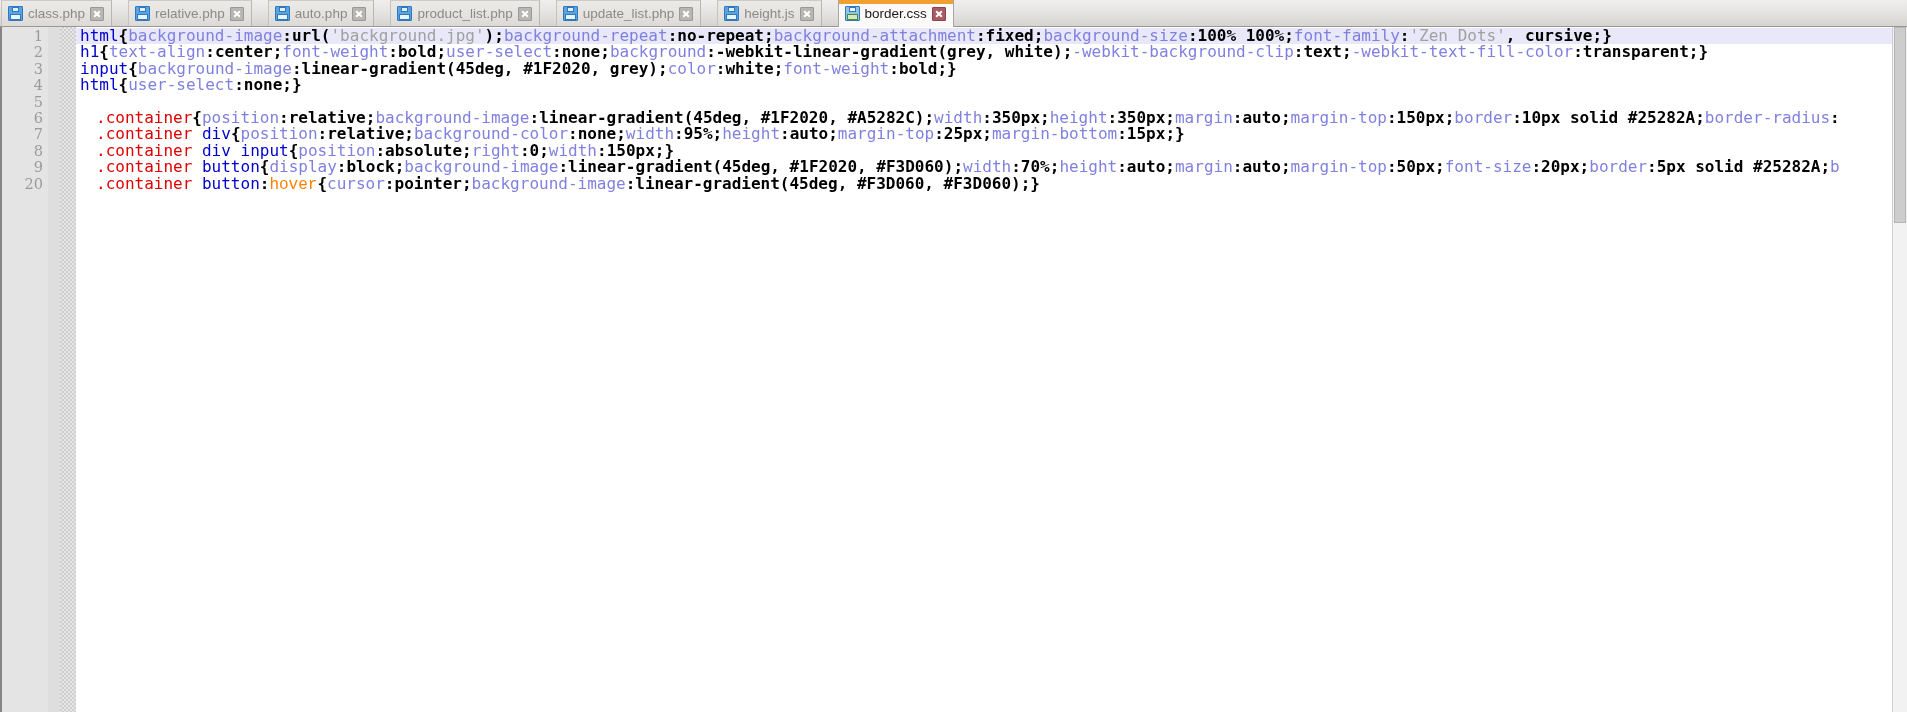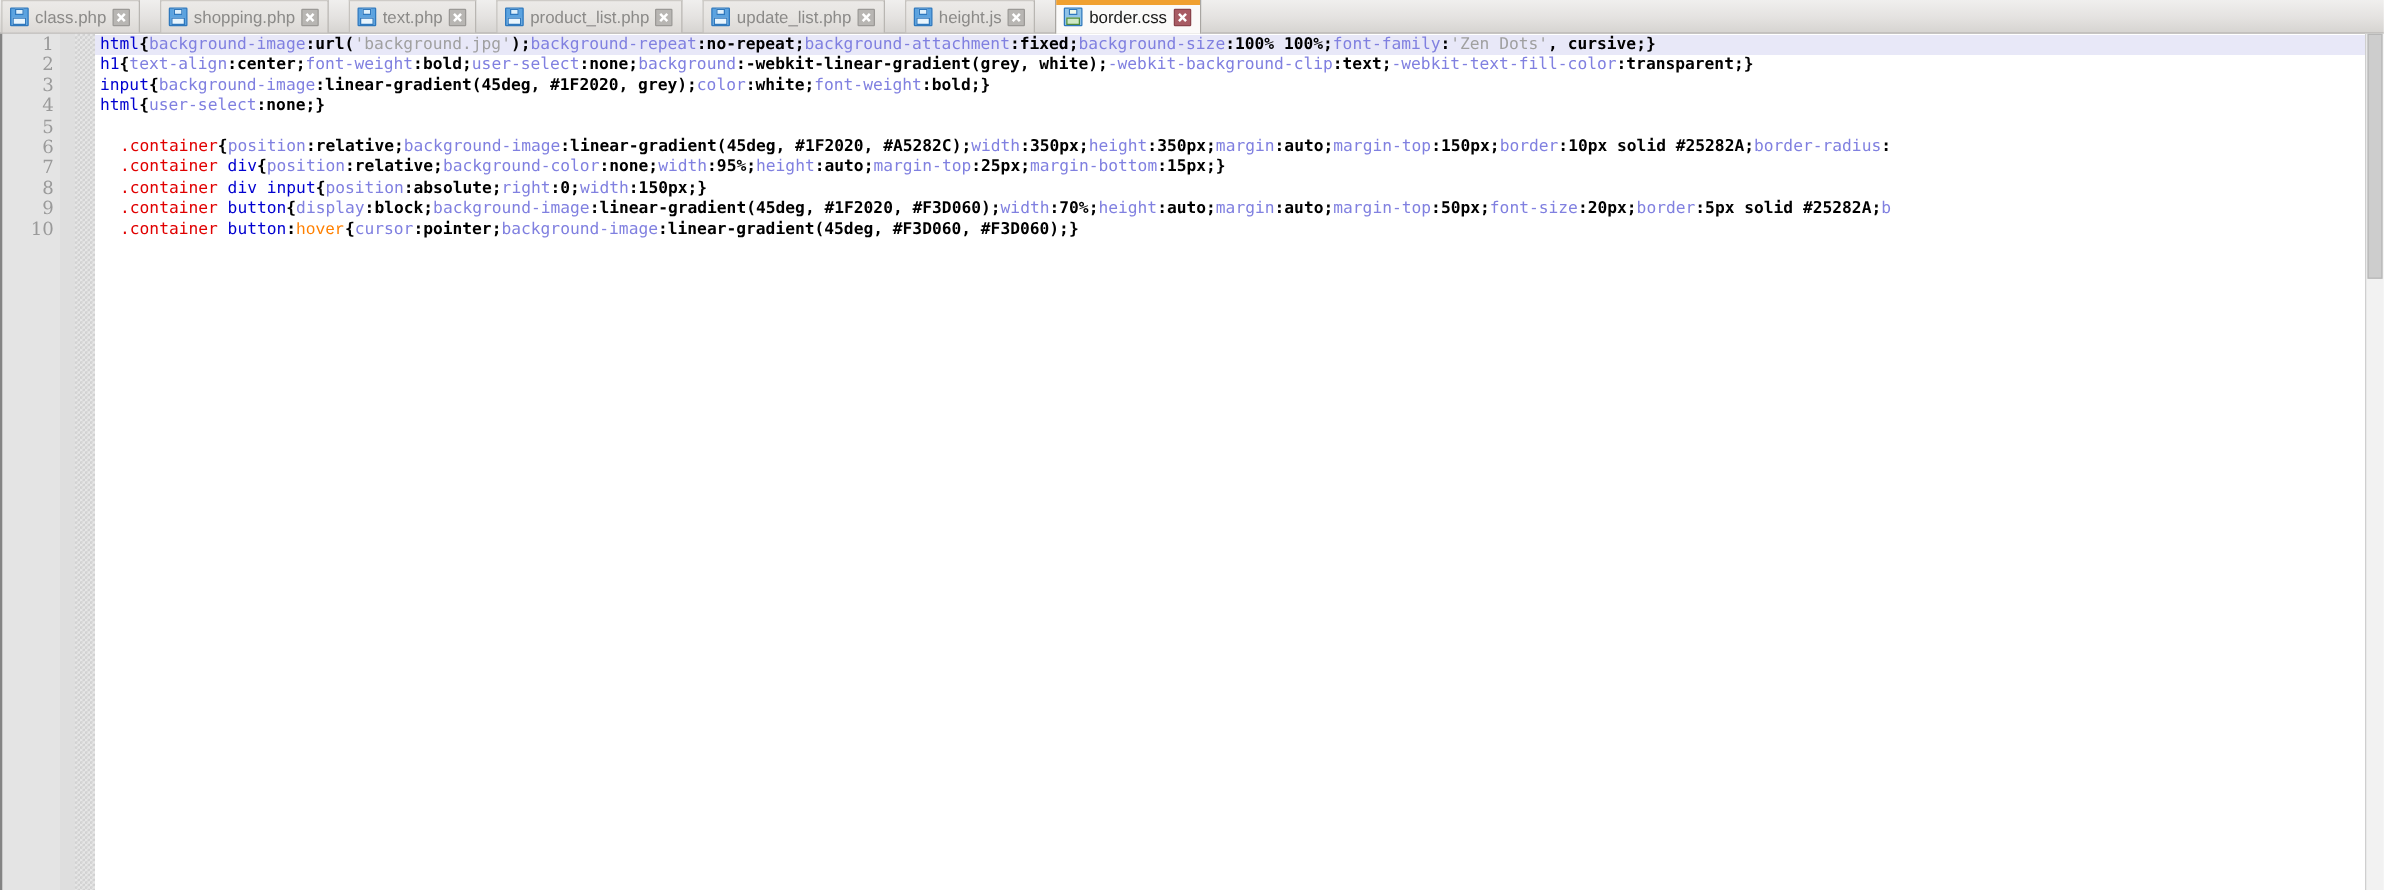--- a/index.html
+++ b/index.html
@@ -160,21 +160,21 @@
     background-size: 4px 4px;
     background-position: 0 0, 2px 2px;
   }
   #code-area {
     position: absolute;
     left: 74px; top: 0;
     width: 1829px;
     height: 685px;
     overflow: hidden;
     font-family: "DejaVu Sans Mono", monospace;
-    font-size: 13px;
+    font-size: 16px;
     padding-top: 1px;
     box-sizing: border-box;
   }
   .code-line {
     height: 16.4px;
     line-height: 16.4px;
     white-space: pre;
     padding-left: 4px;
   }
   .code-line.current {
@@ -222,30 +222,30 @@
       </span>
       <span class="tab-label">class.php</span>
       <span class="tab-close"></span>
     </div>
     <div class="tab">
       <span class="floppy">
         <span class="fl-body"></span>
         <span class="fl-shutter"></span>
         <span class="fl-label"></span>
       </span>
-      <span class="tab-label">shopping.php</span>
-      <span class="tab-close"></span>
-    </div>
-    <div class="tab">
-      <span class="floppy">
-        <span class="fl-body"></span>
-        <span class="fl-shutter"></span>
-        <span class="fl-label"></span>
-      </span>
-      <span class="tab-label">text.php</span>
+      <span class="tab-label">relative.php</span>
+      <span class="tab-close"></span>
+    </div>
+    <div class="tab">
+      <span class="floppy">
+        <span class="fl-body"></span>
+        <span class="fl-shutter"></span>
+        <span class="fl-label"></span>
+      </span>
+      <span class="tab-label">auto.php</span>
       <span class="tab-close"></span>
     </div>
     <div class="tab">
       <span class="floppy">
         <span class="fl-body"></span>
         <span class="fl-shutter"></span>
         <span class="fl-label"></span>
       </span>
       <span class="tab-label">product_list.php</span>
       <span class="tab-close"></span>
@@ -285,21 +285,21 @@
     <div id="linenums">
         <div>1</div>
         <div>2</div>
         <div>3</div>
         <div>4</div>
         <div>5</div>
         <div>6</div>
         <div>7</div>
         <div>8</div>
         <div>9</div>
-        <div>10</div>
+        <div>20</div>
       </div>
     <div id="gutter-spacer"></div>
     <div id="fold-margin"></div>
   </div>
   <div id="code-area">
       <div class="code-line current"><span class="t-sel">html</span><span class="t-punc">{</span><span class="t-prop">background-image</span><span class="t-punc">:</span><span class="t-val">url</span><span class="t-punc">(</span><span class="t-str">'background.jpg'</span><span class="t-punc">);</span><span class="t-prop">background-repeat</span><span class="t-punc">:</span><span class="t-val">no-repeat</span><span class="t-punc">;</span><span class="t-prop">background-attachment</span><span class="t-punc">:</span><span class="t-val">fixed</span><span class="t-punc">;</span><span class="t-prop">background-size</span><span class="t-punc">:</span><span class="t-val">100% 100%</span><span class="t-punc">;</span><span class="t-prop">font-family</span><span class="t-punc">:</span><span class="t-str">'Zen Dots'</span><span class="t-val">, cursive;}</span></div>
       <div class="code-line"><span class="t-sel">h1</span><span class="t-punc">{</span><span class="t-prop">text-align</span><span class="t-punc">:</span><span class="t-val">center</span><span class="t-punc">;</span><span class="t-prop">font-weight</span><span class="t-punc">:</span><span class="t-val">bold</span><span class="t-punc">;</span><span class="t-prop">user-select</span><span class="t-punc">:</span><span class="t-val">none</span><span class="t-punc">;</span><span class="t-prop">background</span><span class="t-punc">:</span><span class="t-val">-webkit-linear-gradient(grey, white)</span><span class="t-punc">;</span><span class="t-prop">-webkit-background-clip</span><span class="t-punc">:</span><span class="t-val">text</span><span class="t-punc">;</span><span class="t-prop">-webkit-text-fill-color</span><span class="t-punc">:</span><span class="t-val">transparent;}</span></div>
       <div class="code-line"><span class="t-sel">input</span><span class="t-punc">{</span><span class="t-prop">background-image</span><span class="t-punc">:</span><span class="t-val">linear-gradient(45deg, #1F2020, grey)</span><span class="t-punc">;</span><span class="t-prop">color</span><span class="t-punc">:</span><span class="t-val">white</span><span class="t-punc">;</span><span class="t-prop">font-weight</span><span class="t-punc">:</span><span class="t-val">bold;}</span></div>
       <div class="code-line"><span class="t-sel">html</span><span class="t-punc">{</span><span class="t-prop">user-select</span><span class="t-punc">:</span><span class="t-val">none;}</span></div>
       <div class="code-line">&nbsp;</div>

